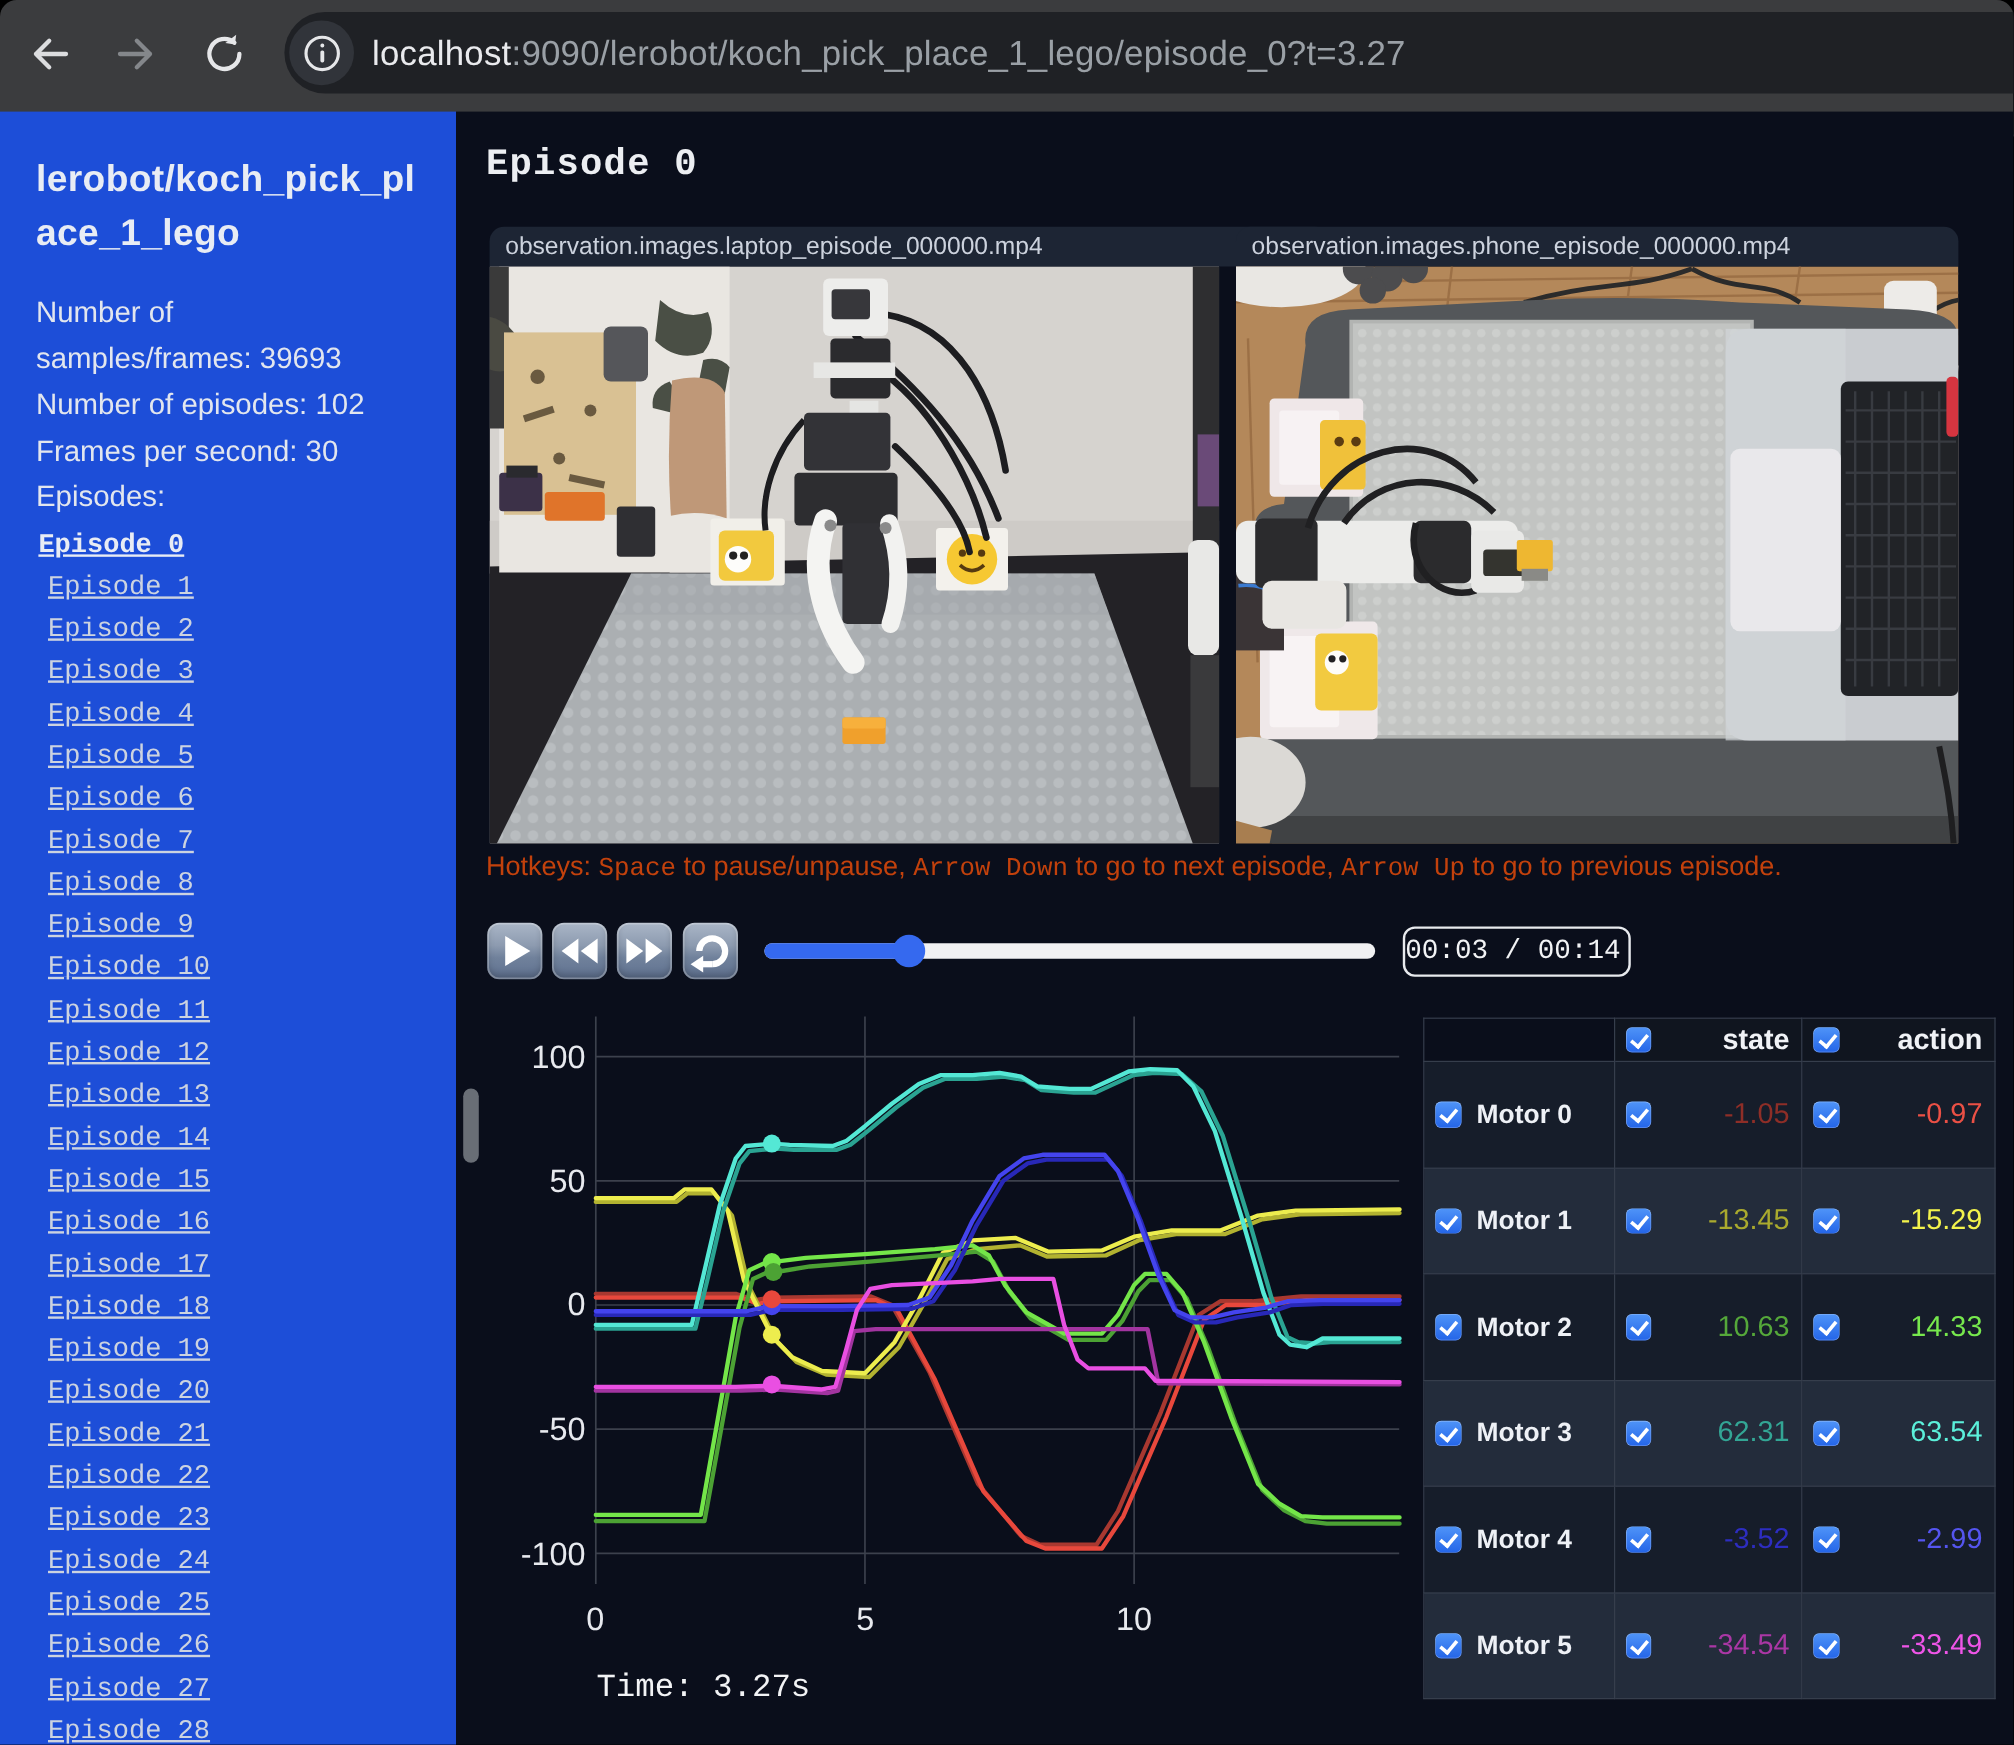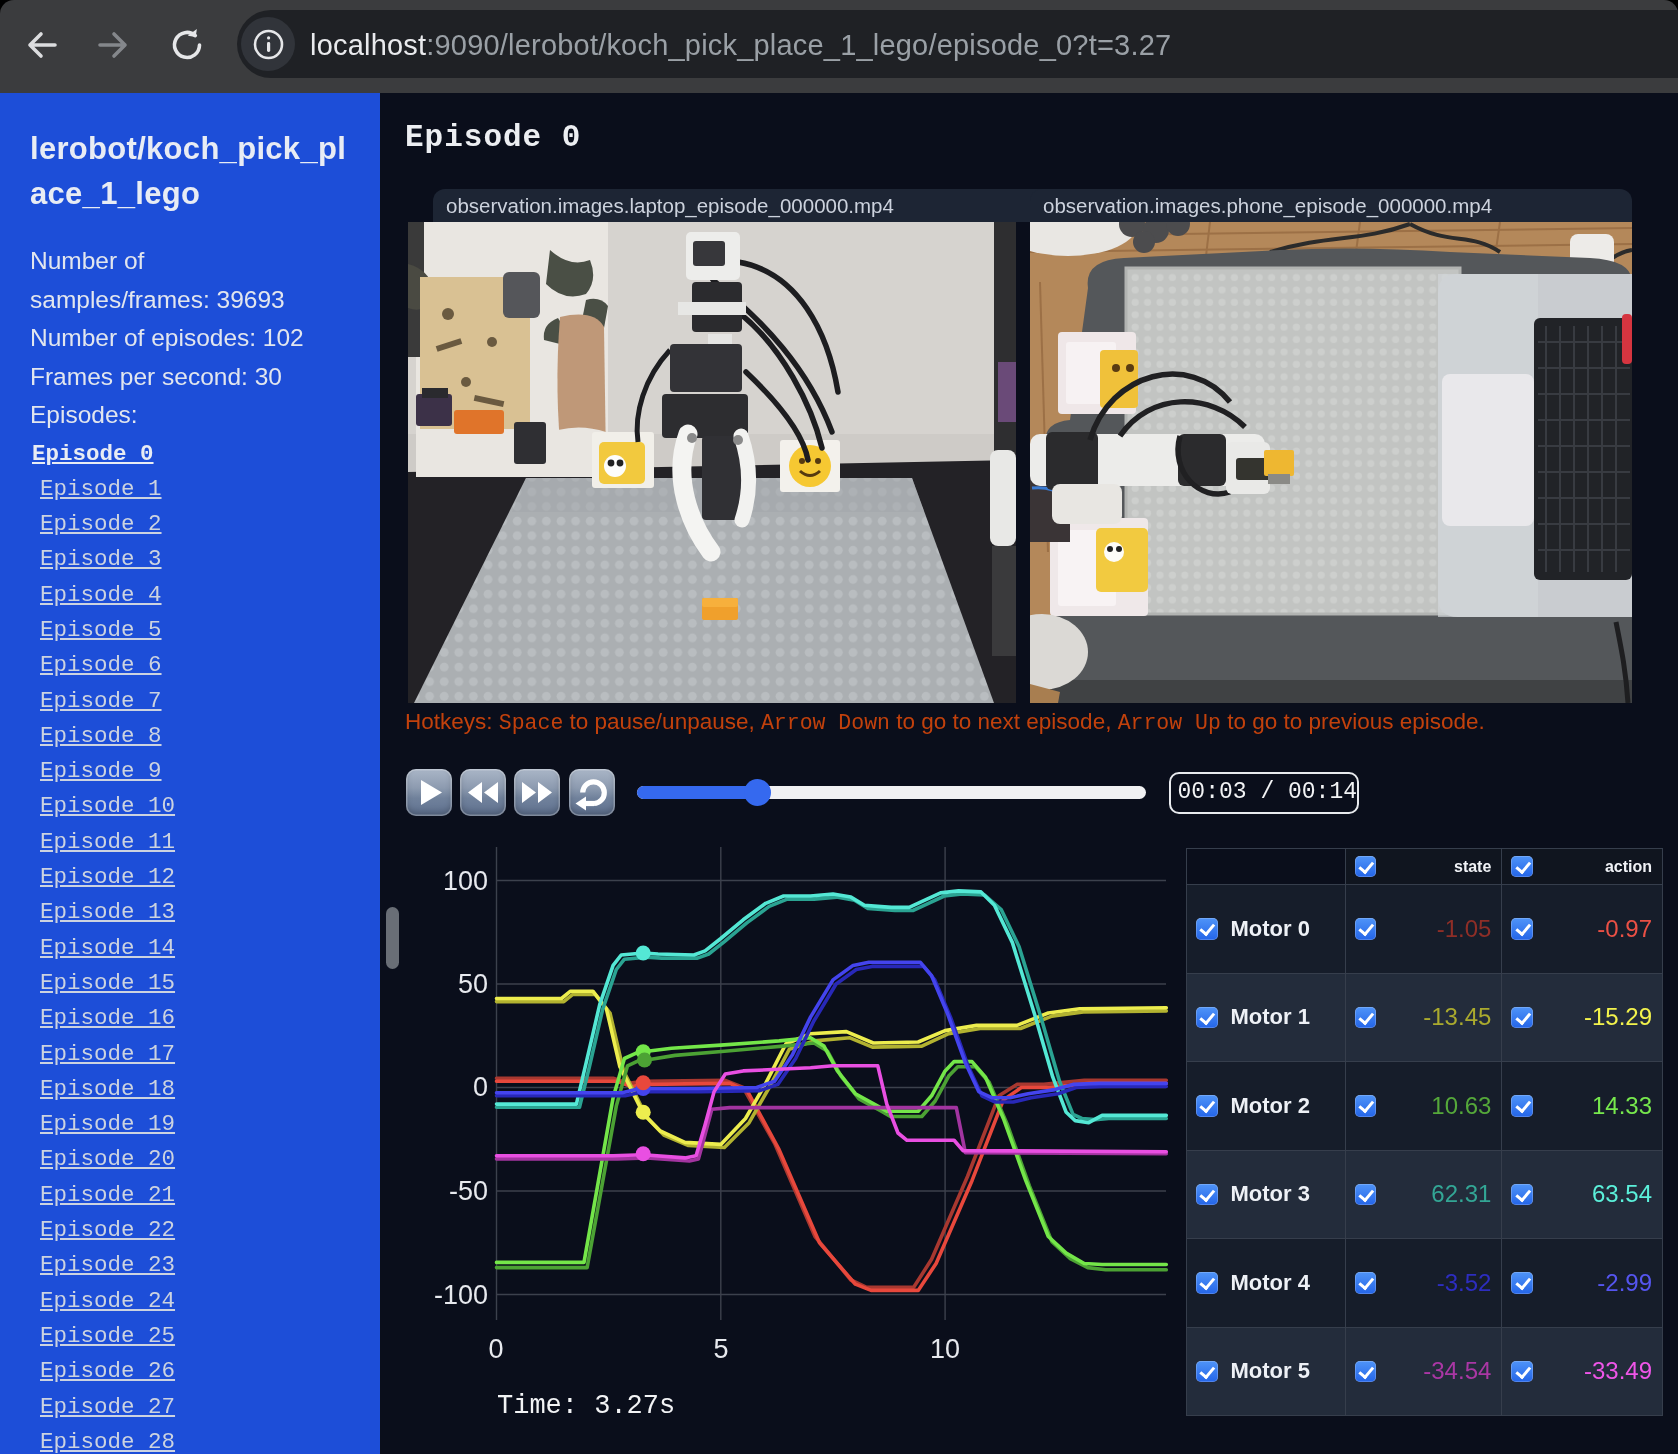--- a/index.html
+++ b/index.html
@@ -19,49 +19,49 @@
   #eplist { list-style:none; padding:2px 0 0 40px; font-family:"Liberation Mono", monospace; font-size:22.5px; line-height:35.3px; }
   #eplist a { color:#ccd3e0; text-decoration:underline; }
   #eplist li.cur { margin-left:-8px; }
   #eplist li.cur a { font-weight:bold; color:#e8ecf4; }
   
   #thumb { left:386px; top:907px; width:13px; height:62px; background:#696e76; border-radius:7px; }
   
   #main { left:380px; top:93px; width:1298px; height:1361px; background:#0a0e1b; }
   #h2ep { left:405px; top:120px; font-family:"Liberation Mono", monospace; font-weight:bold; font-size:31px; color:#eceef2; letter-spacing:1px; }
   .cap { position:absolute; height:33px; background:#1d2534; border-radius:12px 12px 0 0; color:#ccd2dd; font-size:20.5px; line-height:33px; padding-left:13px; white-space:nowrap; overflow:hidden; }
-  #cap1 { left:408px; top:189px; width:700px;margin-left:25px; }
+  #cap1 { left:408px; top:189px; width:700px; }
   #cap2 { left:1030px; top:189px; width:602px; }
   #vid1 { left:408px; top:222px; }
   #vid2 { left:1030px; top:222px; }
   #hotkeys { left:405px; top:709px; font-size:22.5px; color:#c2410c; }
   #hotkeys .mono { font-family:"Liberation Mono", monospace; font-size:21.5px; }
   
   .btn { position:absolute; top:769px; width:46px; height:47px; border-radius:10px;
          background:linear-gradient(180deg,#aab6c7 0%,#8d9bb0 40%,#70819b 62%,#5f7190 100%); box-shadow:inset 0 0 0 1.5px rgba(255,255,255,0.28), inset 0 -4px 6px rgba(0,0,0,0.22); }
   #b1{left:406px} #b2{left:460px} #b3{left:514px} #b4{left:569px}
   .btn svg { position:absolute; left:0; top:0; }
   #track { left:637px; top:786px; width:509px; height:13px; background:#f1f1f3; border-radius:7px; }
   #fill { left:637px; top:786px; width:124px; height:13px; background:#3569ef; border-radius:7px 0 0 7px; }
   #knob { left:744px; top:779px; width:27px; height:27px; border-radius:50%; background:#3569ef; }
-  #timebox { left:1169px; top:772px; width:190px; height:42px; border:2.5px solid #e8eaee; border-radius:10px; color:#f2f3f5; font-family:"Liberation Mono", monospace; font-size:23px; text-align:right; line-height:37px; white-space:nowrap; }
+  #timebox { left:1169px; top:772px; width:190px; height:42px; border:2.5px solid #e8eaee; border-radius:10px; color:#f2f3f5; font-family:"Liberation Mono", monospace; font-size:23px; text-align:left; line-height:37px; white-space:nowrap; }
   
   #tbl { left:1186px; top:848px; width:477px; border-collapse:collapse; color:#e8ecf2; }
   #tbl td, #tbl th { border:1.6px solid #363e4c; padding:0; }
   #tbl th { height:36px; background:#10151f; }
   #tbl td { height:88.5px;margin-top:18px; }
   #tbl tr.odd td { background:#161d2a; }
   #tbl tr.even td { background:#232c3b; }
   #tbl .c1 { width:159px; } #tbl .c2 { width:157px; } #tbl .c3 { width:161px; }
   .cell { display:flex; align-items:center; padding:0 10px 0 9px; }
   .cb { flex:0 0 auto; width:21.5px; height:21.5px; border-radius:5px; background:linear-gradient(180deg,#4f94f8,#2465e8); position:relative; box-shadow:inset 0 0 0 0.5px rgba(255,255,255,.4);}
   .cb:after { content:""; position:absolute; left:7.4px; top:3px; width:5.6px; height:10.5px; border:solid #fff; border-width:0 3.2px 3.2px 0; transform:rotate(40deg); }
   .mlabel { font-weight:bold; font-size:22px; color:#eef1f6; padding-left:13px; }
   .val { flex:1; text-align:right; font-size:24px; }
-  #tbl th .hd { font-weight:bold; font-size:16px; color:#f0f2f6; }
+  #tbl th .hd { font-weight:bold; font-size:24px; color:#f0f2f6; }
 </style>
 </head>
 <body>
 
 <div id="chrome" class="abs">
   <svg class="abs" style="left:24px;top:27px" width="36" height="36" viewBox="0 0 36 36">
       <path d="M31 18 H6 M6 18 L17 7 M6 18 L17 29" stroke="#dcdddf" stroke-width="3.6" fill="none" stroke-linecap="round" stroke-linejoin="round"></path>
     </svg>
   <svg class="abs" style="left:95px;top:27px" width="36" height="36" viewBox="0 0 36 36">
       <path d="M5 18 H30 M30 18 L19 7 M30 18 L19 29" stroke="#84878b" stroke-width="3.6" fill="none" stroke-linecap="round" stroke-linejoin="round"></path>

